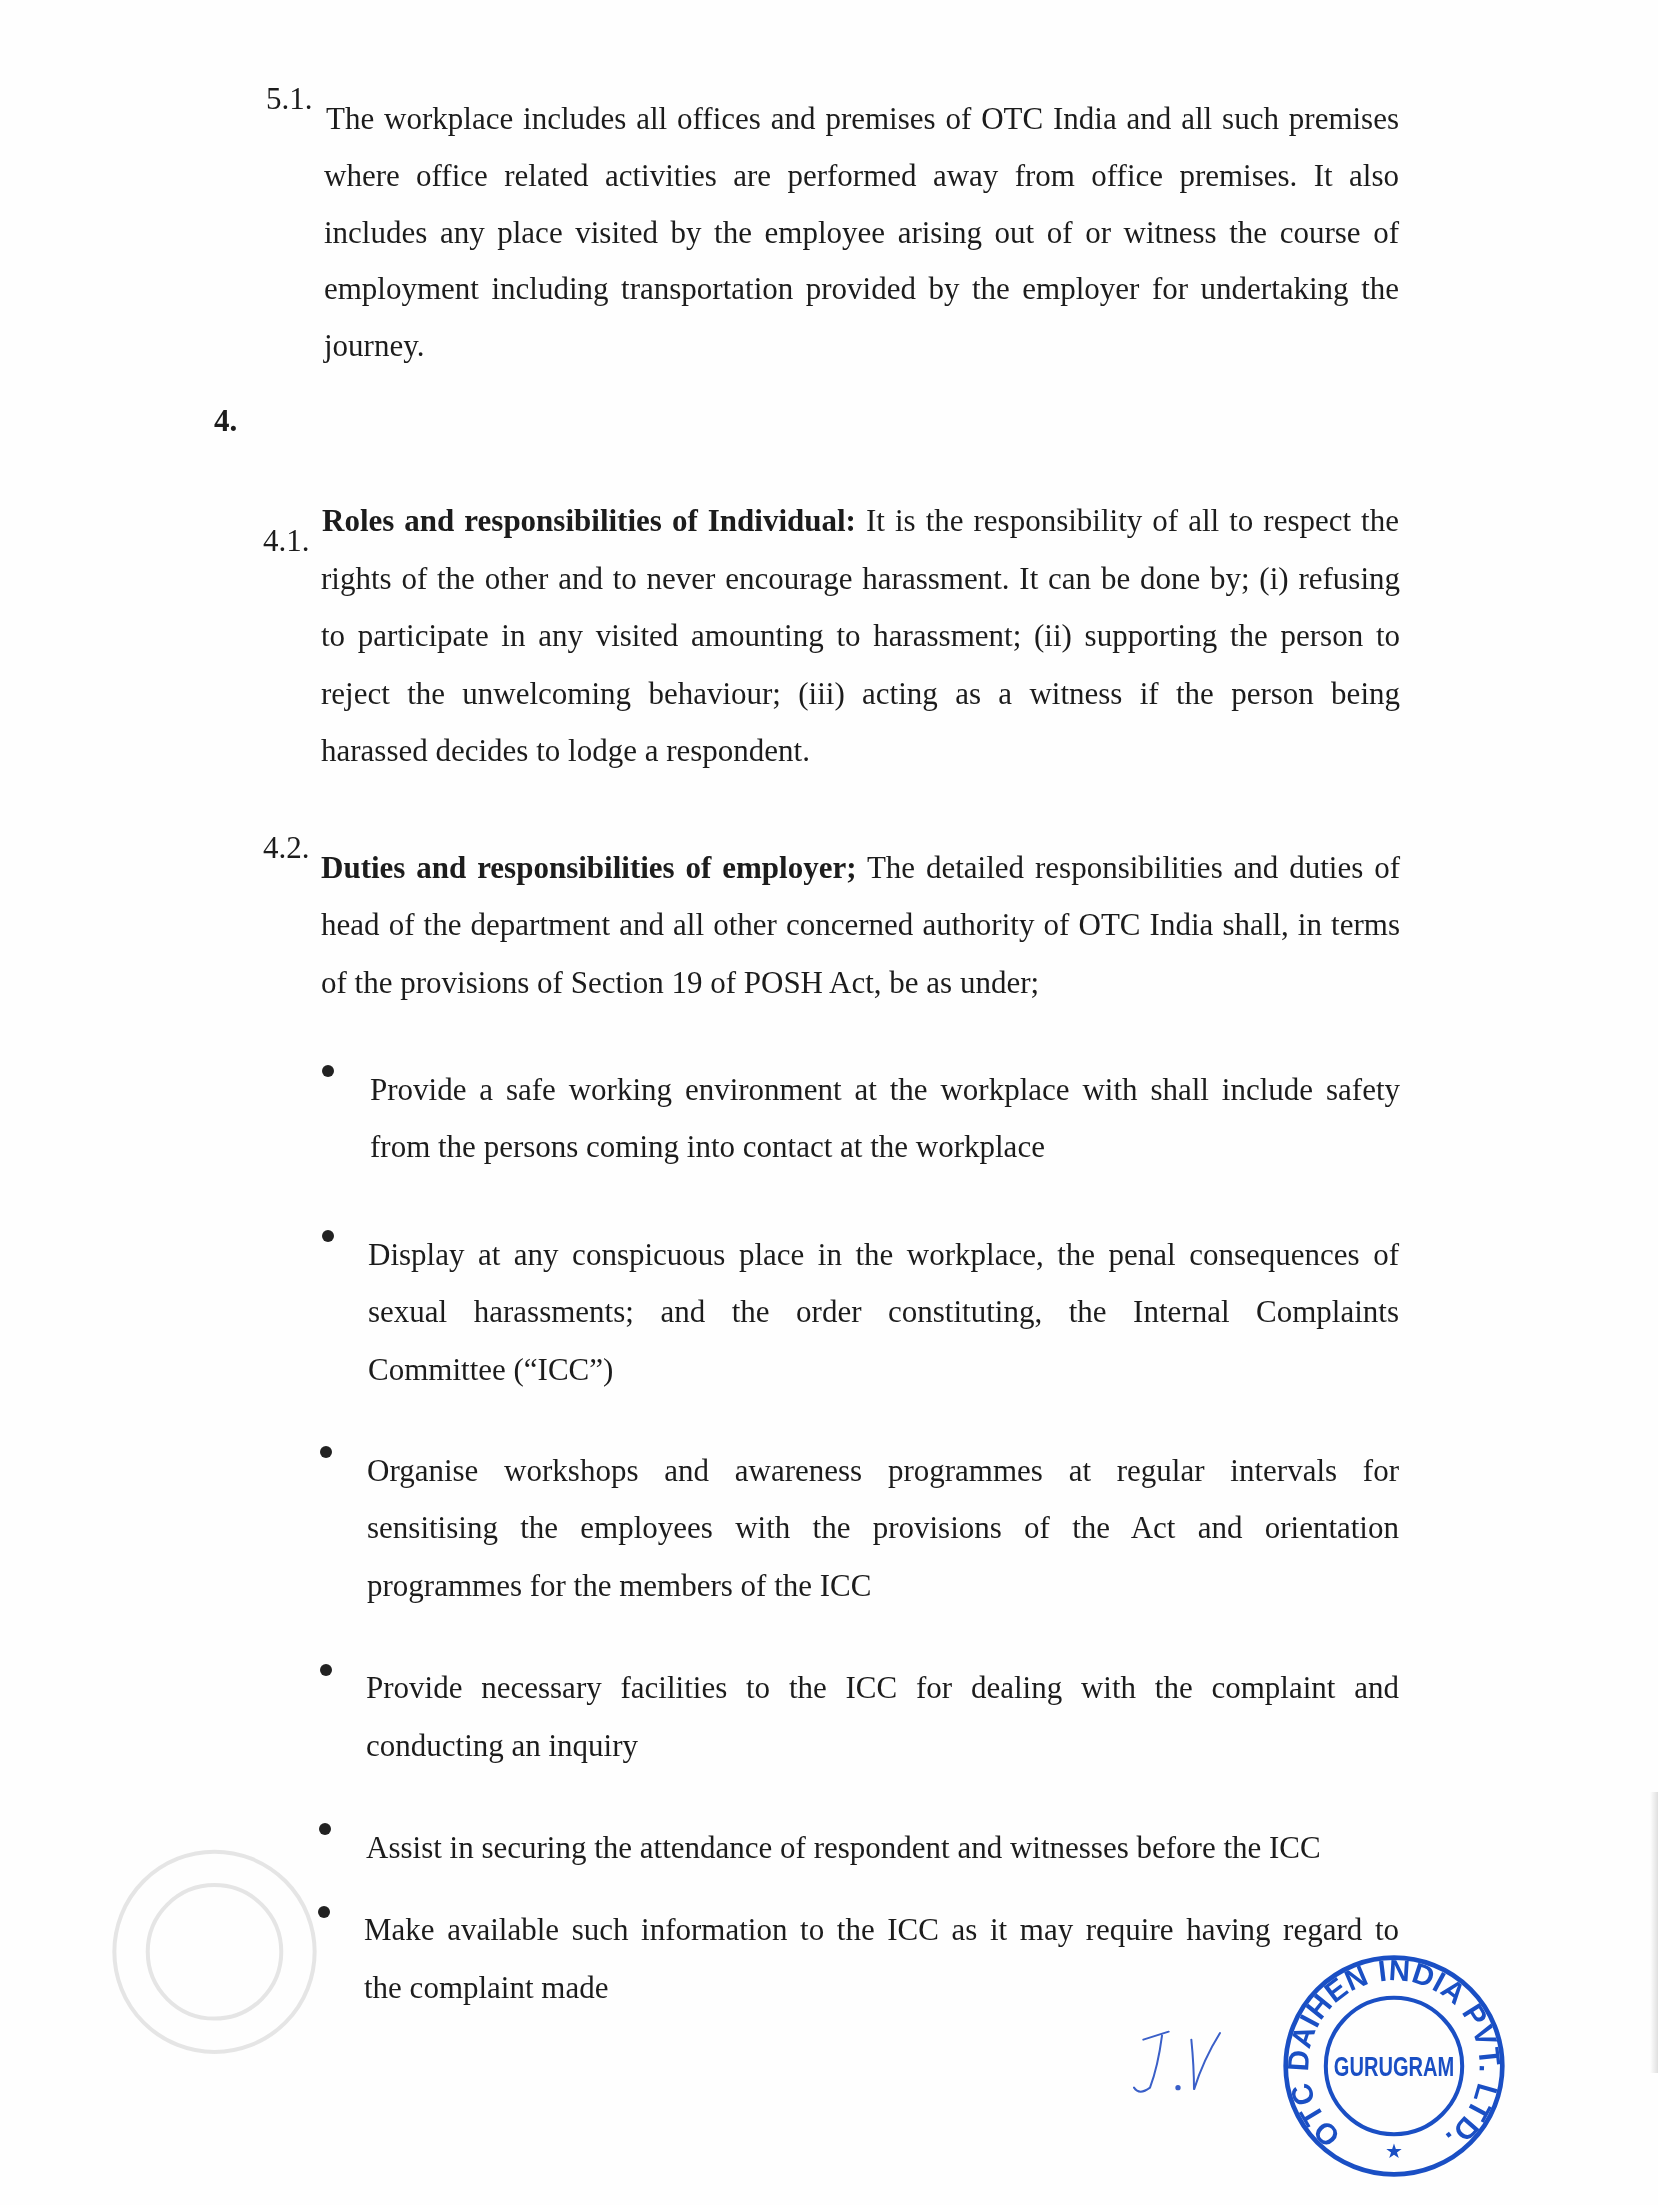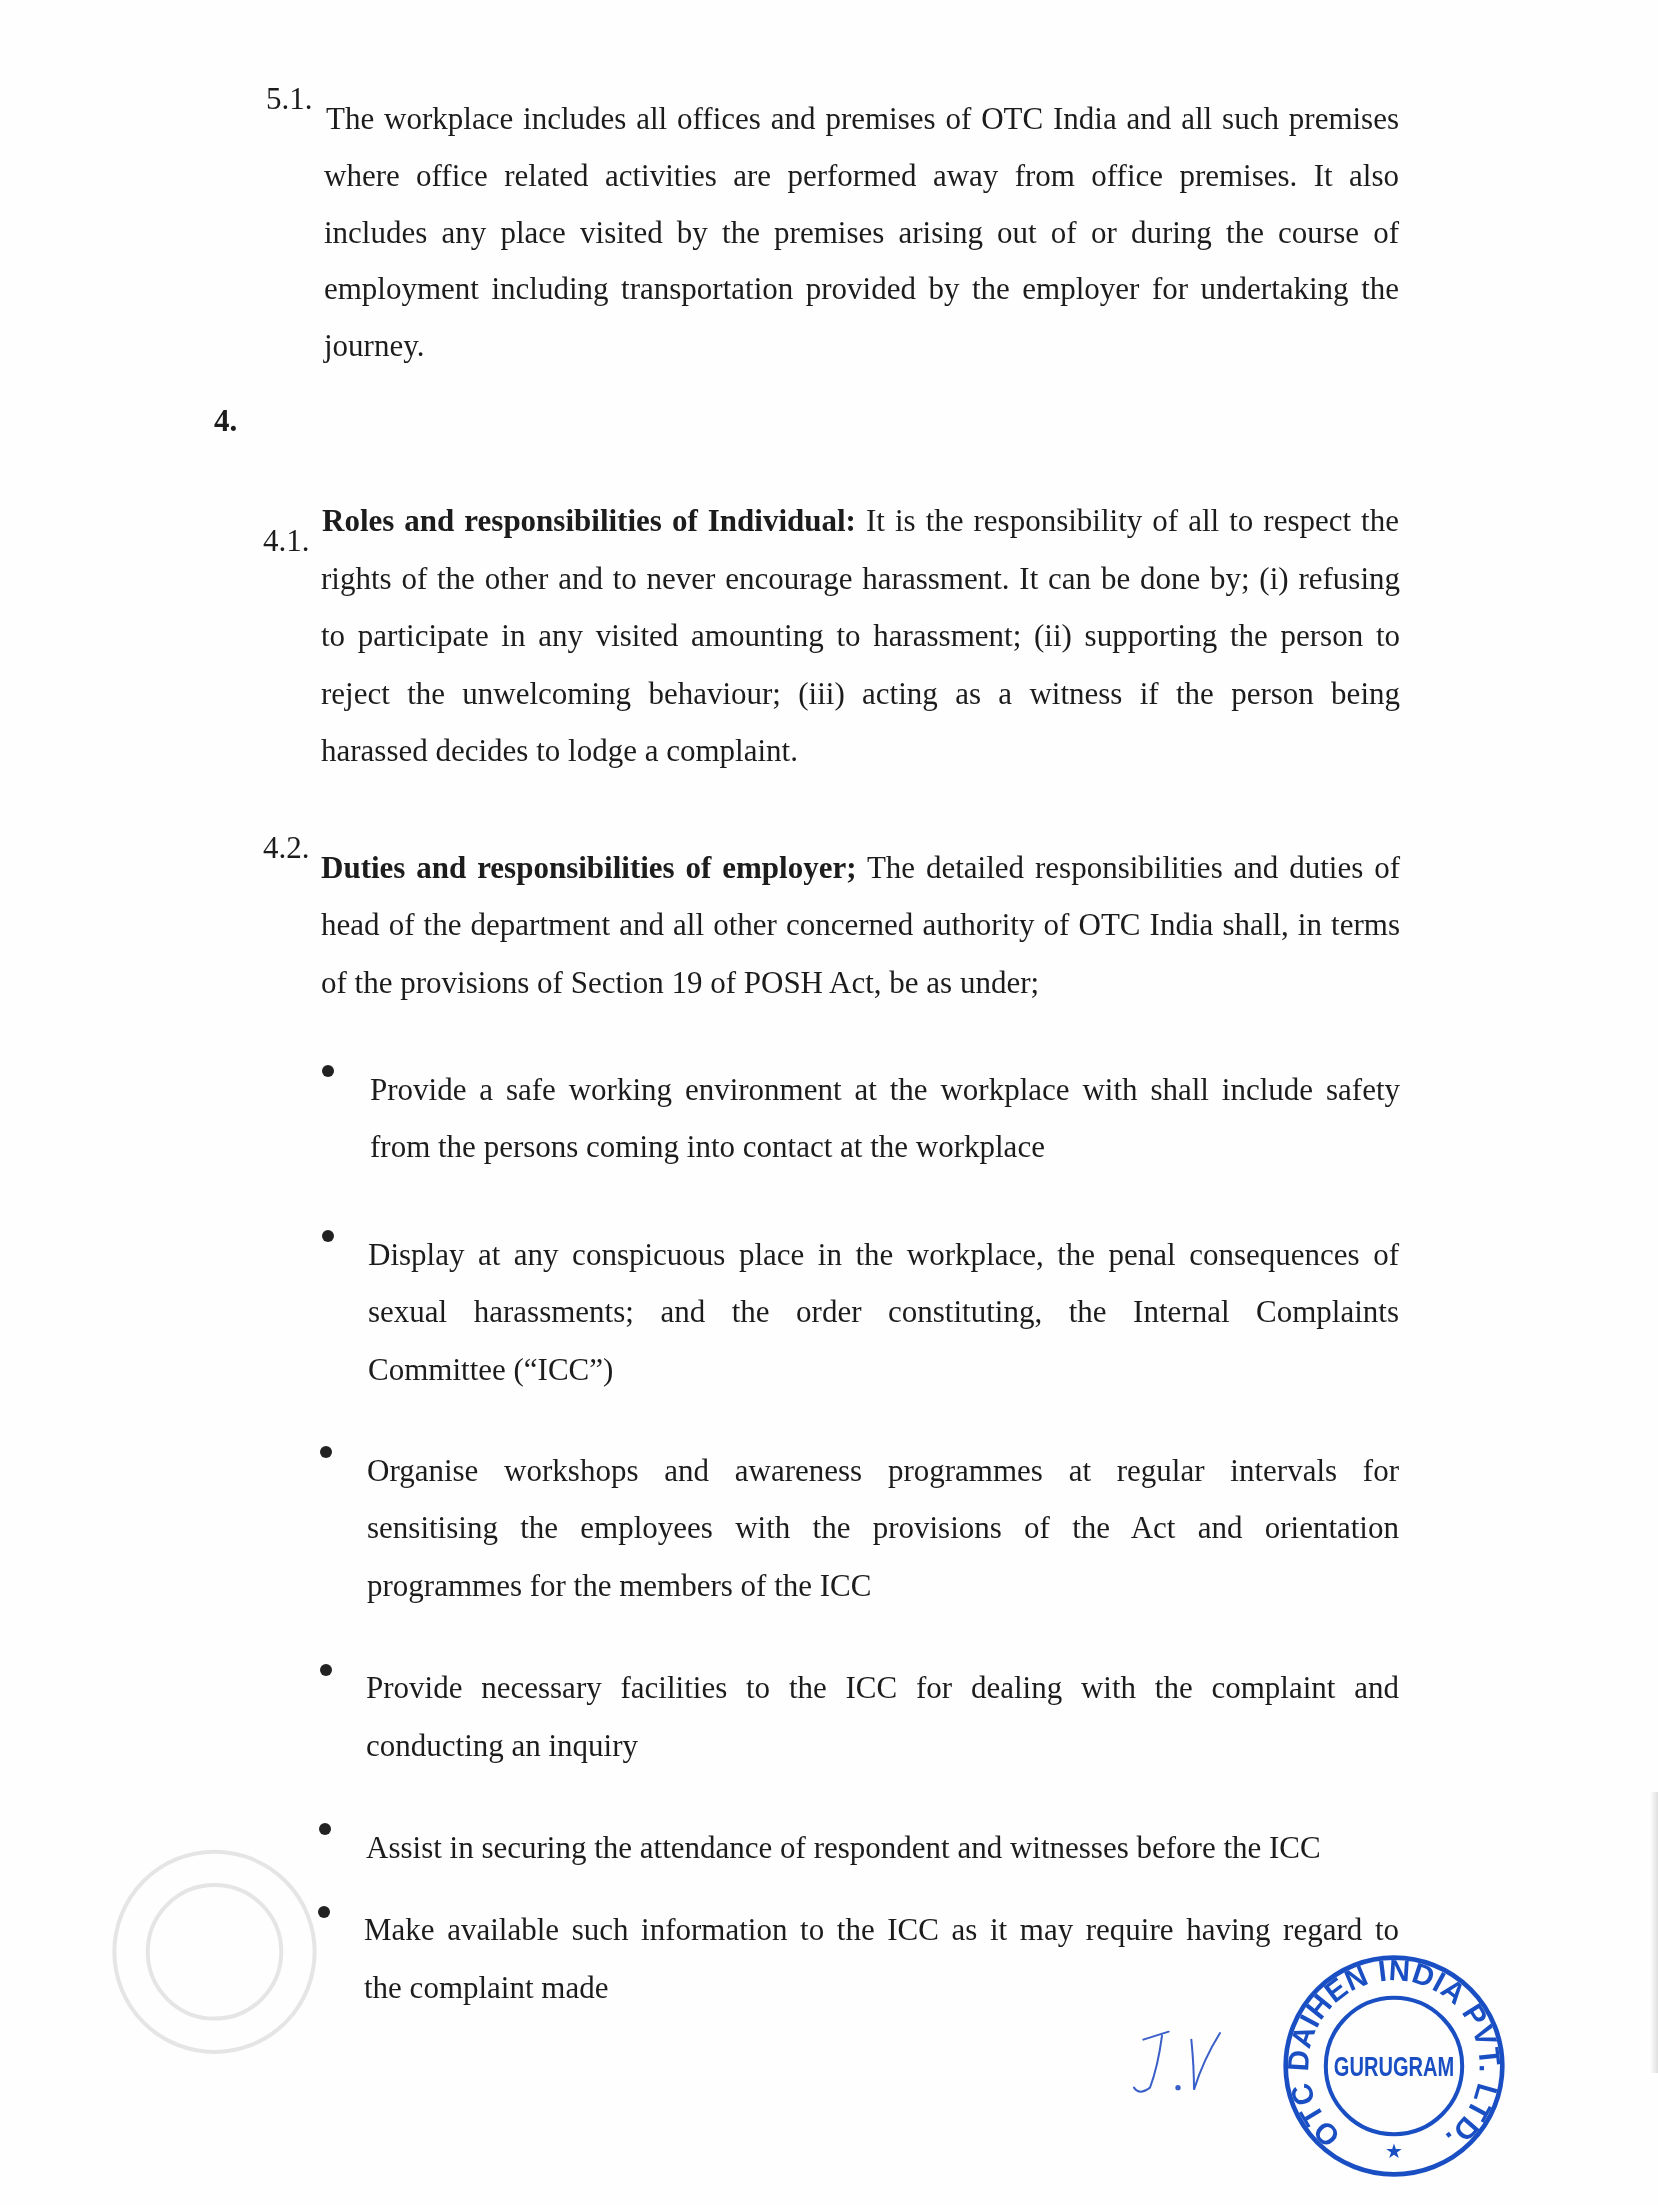--- a/index.html
+++ b/index.html
@@ -33,34 +33,34 @@
 </style>
 </head>
 <body>
 
 <div class="page">
 
   <div>
     <span class="num" style="left:266px; top:79px;">5.1.</span>
     <div class="line just" style="left:326px; top:79px; width:1073px;">The workplace includes all offices and premises of OTC India and all such premises</div>
     <div class="line just" style="left:324px; top:136px; width:1075px;">where office related activities are performed away from office premises. It also</div>
-    <div class="line just" style="left:324px; top:193px; width:1075px;">includes any place visited by the premises arising out of or during the course of</div>
+    <div class="line just" style="left:324px; top:193px; width:1075px;">includes any place visited by the employee arising out of or witness the course of</div>
     <div class="line just" style="left:324px; top:249px; width:1075px;">employment including transportation provided by the employer for undertaking the</div>
     <div class="line" style="left:324px; top:306px;">journey.</div>
   </div>
 
   <span class="heading" style="left:214px; top:401px;">4.</span>
 
   <div>
     <span class="num" style="left:263px; top:481px;margin-top:40px;">4.1.</span>
     <div class="line just" style="left:322px; top:481px; width:1077px;"><span class="b">Roles and responsibilities of Individual:</span> <span>It is the responsibility of all to respect the</span></div>
     <div class="line just" style="left:321px; top:539px; width:1079px;">rights of the other and to never encourage harassment. It can be done by; (i) refusing</div>
     <div class="line just" style="left:321px; top:596px; width:1079px;">to participate in any visited amounting to harassment; (ii) supporting the person to</div>
     <div class="line just" style="left:321px; top:654px; width:1079px;">reject the unwelcoming behaviour; (iii) acting as a witness if the person being</div>
-    <div class="line" style="left:321px; top:711px;">harassed decides to lodge a complaint.</div>
+    <div class="line" style="left:321px; top:711px;">harassed decides to lodge a respondent.</div>
   </div>
 
   <div>
     <span class="num" style="left:263px; top:828px;">4.2.</span>
     <div class="line just" style="left:321px; top:828px; width:1079px;"><span class="b">Duties and responsibilities of employer;</span> <span>The detailed responsibilities and duties of</span></div>
     <div class="line just" style="left:321px; top:885px; width:1079px;">head of the department and all other concerned authority of OTC India shall, in terms</div>
     <div class="line" style="left:321px; top:943px;">of the provisions of Section 19 of POSH Act, be as under;</div>
 
     <div>
       <span class="bullet" style="left:322px; top:1065px;"></span>

